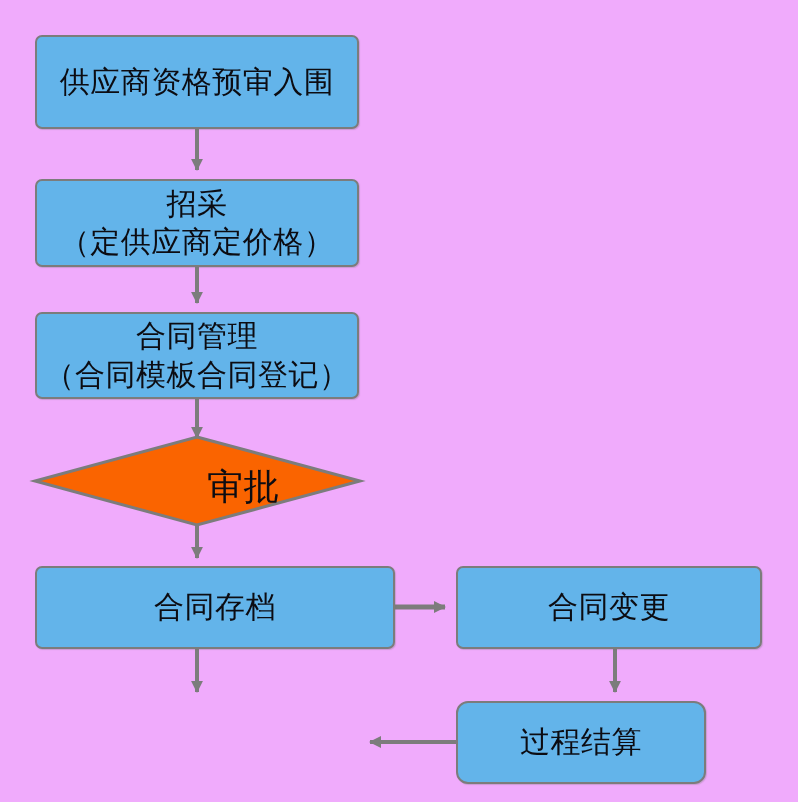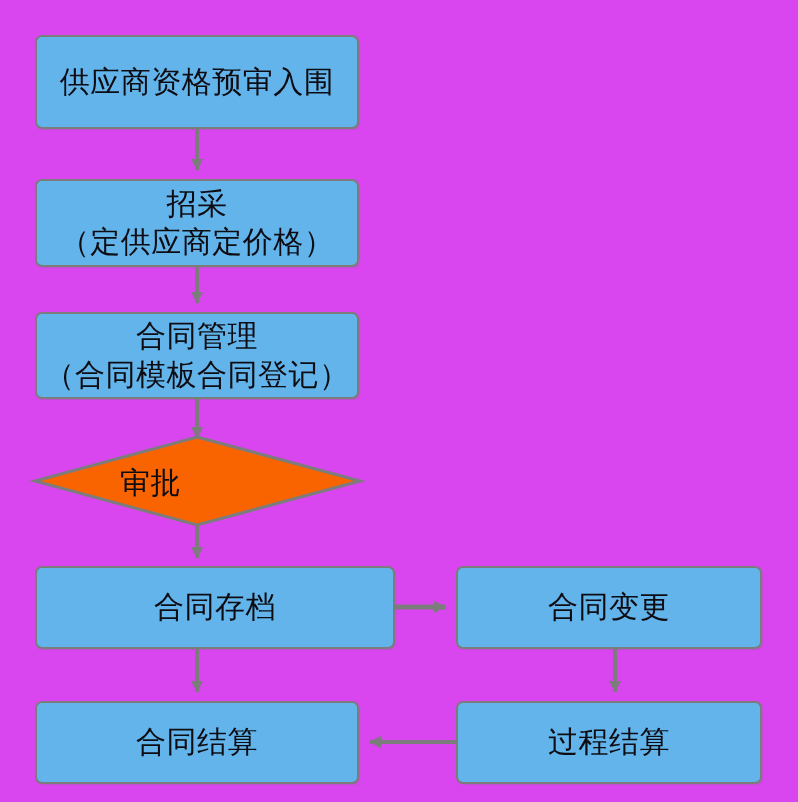--- a/index.html
+++ b/index.html
@@ -8,21 +8,21 @@
     padding: 0;
     background: #ffffff;
   }
   body {
     font-family: "DejaVu Sans", "Liberation Sans", sans-serif;
   }
   #canvas {
     position: relative;
     width: 798px;
     height: 802px;
-    background: #d946ef;
+    background: #f0abfc;
     overflow: hidden;
   }
   #flow-svg {
     position: absolute;
     left: 0;
     top: 0;
     width: 798px;
     height: 802px;
   }
   .node-box {
@@ -41,33 +41,33 @@
     font-size: 30px;
     box-shadow: 1px 1px 1px rgba(120,120,120,0.30);
   }
   .node-box .label-line {
     display: block;
     white-space: nowrap;
   }
   .diamond-label {
     position: absolute;
     color: #0C0C12;
-    font-size: 30px;
+    font-size: 36px;
     letter-spacing: 0.5px;
     white-space: nowrap;
-    text-align: left;
+    text-align: right;
   }
   
   #node-prequalification { left: 35px;  top: 35px;  width: 324px; height: 94px; }
   #node-procurement      { left: 35px;  top: 179px; width: 324px; height: 88px; }
   #node-contract-mgmt    { left: 35px;  top: 312px; width: 324px; height: 87px; }
   #node-contract-archive { left: 35px;  top: 566px; width: 360px; height: 83px; }
   #node-contract-change  { left: 456px; top: 566px; width: 306px; height: 83px; }
   #node-contract-settle  { left: 35px;  top: 701px; width: 324px; height: 83px; }
-  #node-process-settle   { left: 456px; top: 701px; width: 306px; height: 83px; }
+  #node-process-settle   { left: 456px; top: 701px; width: 250px; height: 83px; border-radius: 12px; }
   #diamond-approval-label { left: 120px; top: 463px; width: 160px; }
 </style>
 </head>
 <body>
 
 <div id="canvas">
 
   <svg id="flow-svg" viewBox="0 0 798 802">
     <defs>
       <marker id="arrowhead-down" markerWidth="11" markerHeight="11" refX="5.5" refY="9.6" orient="auto-start-reverse" markerUnits="userSpaceOnUse">
@@ -121,21 +121,18 @@
   <div class="diamond-label" id="diamond-approval-label">审批</div>
 
   <div class="node-box" id="node-contract-archive">
     <span class="label-line">合同存档</span>
   </div>
 
   <div class="node-box" id="node-contract-change">
     <span class="label-line">合同变更</span>
   </div>
 
-  <div class="node-box" id="node-contract-settle">
-    <span class="label-line">合同结算</span>
-  </div>
 
   <div class="node-box" id="node-process-settle">
     <span class="label-line">过程结算</span>
   </div>
 
 </div>
 
 </body></html>

